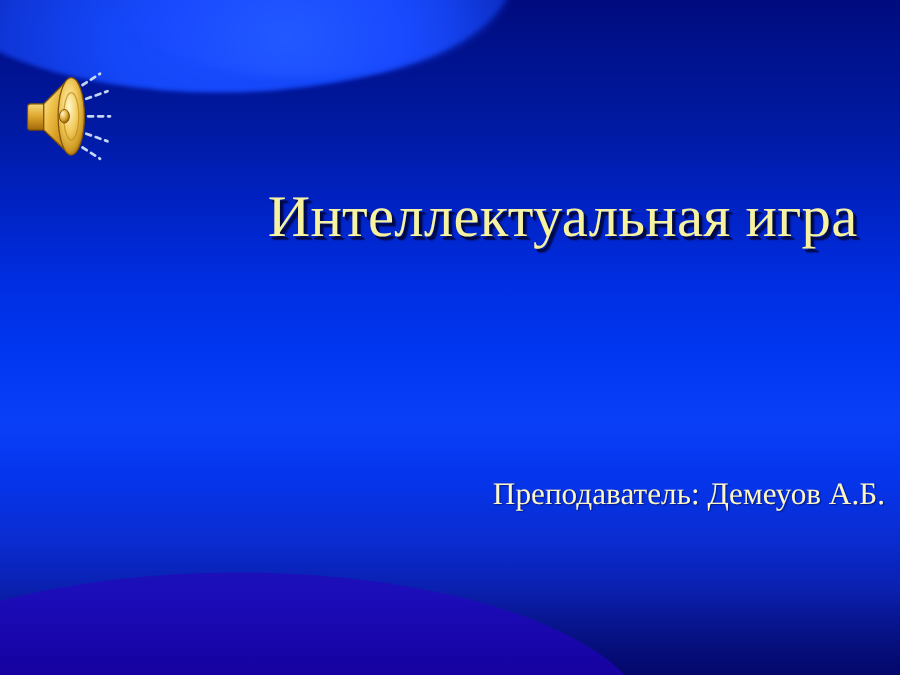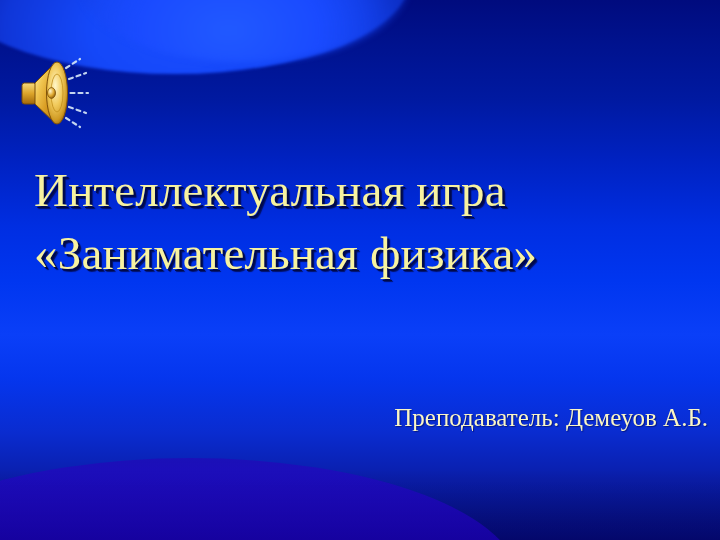--- a/index.html
+++ b/index.html
@@ -89,41 +89,41 @@
     left: 18px;
     top: 52px;
     width: 82px;
     height: 82px;
   }
 
   
   .title-block {
     position: absolute;
     left: 34px;
-    top: 159px;
+    top: 143px;
     width: 652px;
-    text-align: left;
+    text-align: right;
   }
   .title-line {
     color: #f7f2a0;
     font-size: 47px;
     line-height: 1.33;
     font-weight: normal;
     letter-spacing: 0.2px;
     white-space: nowrap;
     text-shadow:
        2px 2px 0 #000a4a,
        3px 3px 1px rgba(0, 6, 60, 0.75);
   }
 
   
   .subtitle-block {
     position: absolute;
     left: 240px;
-    top: 402px;
+    top: 380px;
     width: 468px;
     text-align: right;
   }
   .subtitle-line {
     color: #fbf6c4;
     font-size: 25px;
     line-height: 1.25;
     white-space: nowrap;
     text-shadow: 1px 1px 1px rgba(0, 8, 70, 0.55);
   }
@@ -180,20 +180,19 @@
         <path d="M51 27 L68 21" stroke-dasharray="4 4"></path>
         <path d="M52.5 41 L70 41" stroke-dasharray="4 4"></path>
         <path d="M51 55 L68 61" stroke-dasharray="4 4"></path>
         <path d="M48 66 L62 75" stroke-dasharray="4 4"></path>
       </g>
     </svg>
   </div>
 
   <div class="title-block">
     <div class="title-line">Интеллектуальная игра</div>
-    <div class="title-line">«Занимательная физика»</div>
   </div>
 
   <div class="subtitle-block">
     <div class="subtitle-line">Преподаватель: Демеуов А.Б.</div>
   </div>
 
 </div>
 
 </body></html>

